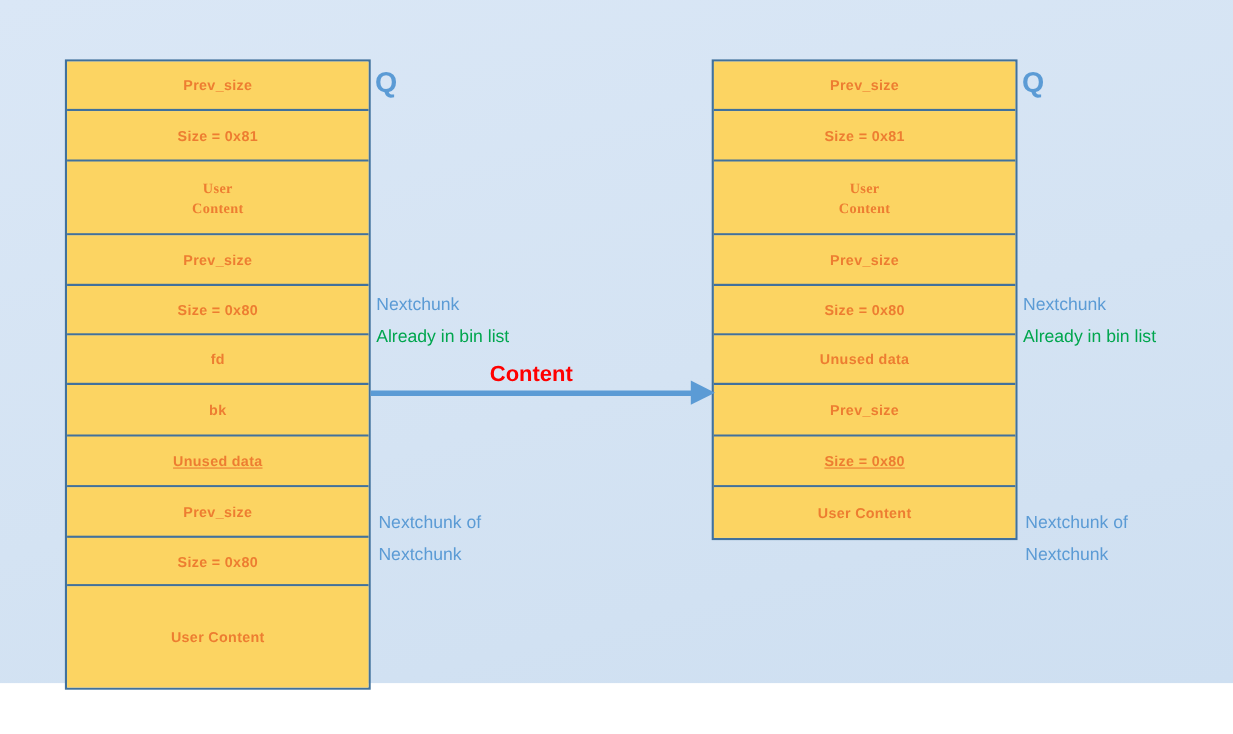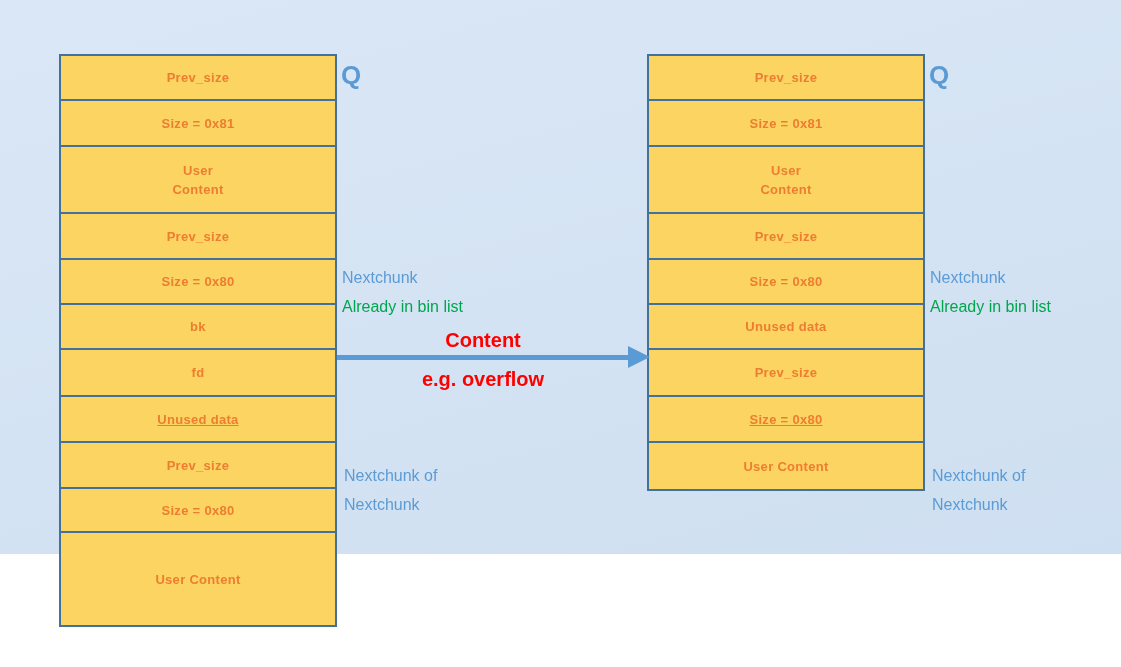--- a/index.html
+++ b/index.html
@@ -4,21 +4,21 @@
 <style>
   * { margin: 0; padding: 0; box-sizing: border-box; }
   html, body { width: 1121px; height: 667px; }
   body {
     font-family: "Liberation Sans", sans-serif;
     overflow: hidden;
   }
   .canvas {
     position: relative;
     width: 1121px;
-    height: 554px;
+    height: 621px;
     background: linear-gradient(165deg, #dae7f6 0%, #d4e3f3 55%, #cedff1 100%);
     padding-left: 28px;
   }
   .column {
     position: absolute;
     top: 54px;
     width: 278px;
     border: 2px solid #41719C;
   }
   .col-before { left: 59px; }
@@ -36,21 +36,21 @@
     text-align: center;
     white-space: pre-line;
     line-height: 19px;
   }
   .cell:last-child { border-bottom: none; }
   .cell.white { background: linear-gradient(125deg, #dde6f0 0%, #ffffff 55%, #f6f9fc 100%); }
   .cell.accent-divider { border-bottom-color: #5B9BD5; }
   
   .cell:nth-child(1)  { height: 45px; }
   .cell:nth-child(2)  { height: 46px; }
-  .cell:nth-child(3)  { height: 67px; }
+  .cell:nth-child(3)  { height: 67px; font-family: Liberation Serif, serif; }
   .cell:nth-child(4)  { height: 46px; }
   .cell:nth-child(5)  { height: 45px; }
   .cell:nth-child(6)  { height: 45px; }
   .cell:nth-child(7)  { height: 47px; }
   .cell:nth-child(8)  { height: 46px; text-decoration: underline; }
   .cell:nth-child(9)  { height: 46px; }
   .cell:nth-child(10) { height: 44px; }
   .cell:nth-child(11) { height: 92px; }
 
   .marker {
@@ -111,22 +111,22 @@
 
 <div class="canvas">
 
   <div class="column col-before">
       <div class="cell">Prev_size</div>
       <div class="cell">Size = 0x81</div>
       <div class="cell">User
 Content</div>
       <div class="cell">Prev_size</div>
       <div class="cell">Size = 0x80</div>
+      <div class="cell">fd</div>
       <div class="cell">bk</div>
-      <div class="cell">fd</div>
       <div class="cell">Unused data</div>
       <div class="cell">Prev_size</div>
       <div class="cell">Size = 0x80</div>
       <div class="cell">User Content</div>
     </div>
   <div class="marker q-left">Q</div>
 
   <div class="column col-after">
       <div class="cell">Prev_size</div>
       <div class="cell">Size = 0x81</div>
@@ -157,15 +157,14 @@
   </div>
 
   <div class="anno-group bot-right">
     <div class="blue">Nextchunk of</div>
     <div class="blue">Nextchunk</div>
   </div>
 
   <div class="arrow-label label-modify">Content</div>
   <div class="arrow-shaft"></div>
   <div class="arrow-head"></div>
-  <div class="arrow-label label-overflow">e.g. overflow</div>
 
 </div>
 
 </body></html>

